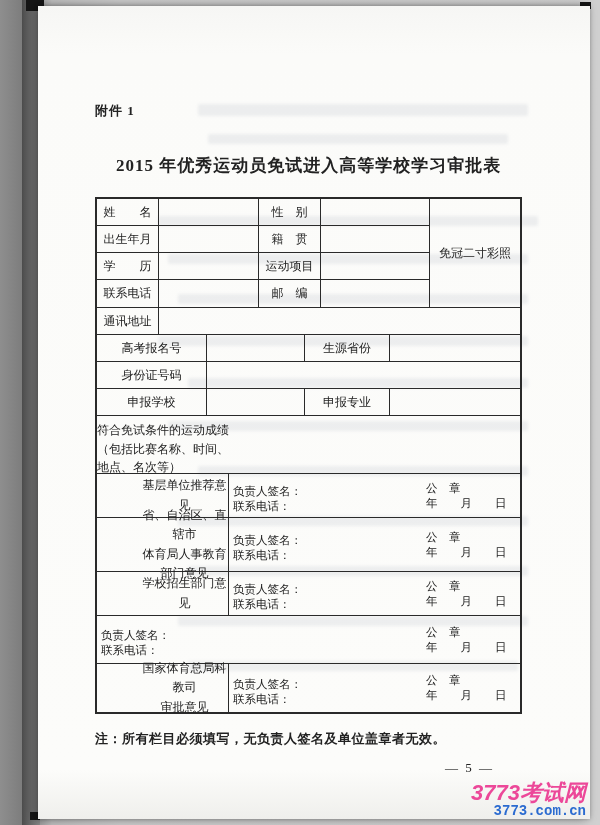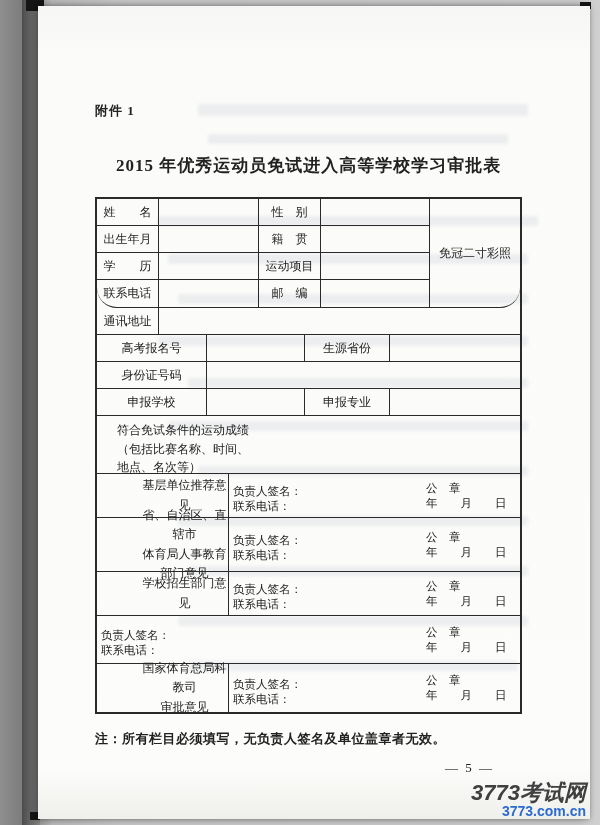--- a/index.html
+++ b/index.html
@@ -25,45 +25,45 @@
   .tbl{width:427px;margin-top:20px;border:2px solid #2a2a2a;box-sizing:border-box;
     font-size:12px;background:transparent;}
   .row{display:flex;border-bottom:1px solid #2a2a2a;box-sizing:border-box;align-items:stretch;}
   .tbl > .row:last-child{border-bottom:none;}
   .cell{border-right:1px solid #2a2a2a;box-sizing:border-box;display:flex;align-items:center;}
   .row .cell:last-child,.trow .cell:last-child{border-right:none;}
   .lab{justify-content:center;text-align:center;}
   .h27{height:27px;}
   .w62{width:62px;}  .w100{width:100px;}
   .w110{width:110px;} .w85{width:85px;}
-  .top-section{display:flex;border-bottom:1px solid #2a2a2a;border-radius:20px;}
+  .top-section{display:flex;border-bottom:1px solid #2a2a2a;}
   .top-left{flex:1;display:flex;flex-direction:column;}
   .trow{display:flex;border-bottom:1px solid #2a2a2a;height:27px;box-sizing:border-box;}
   .top-left .trow:last-child{border-bottom:none;}
   .trow .cell{height:100%;}
   .flex1{flex:1;}
   .photo-cell{width:90px;display:flex;align-items:center;justify-content:center;
     text-align:center;font-size:12px;}
   .ach{height:58px;}
-  .ach .cell{align-items:flex-start;padding:5px 20px;line-height:1.55;}
+  .ach .cell{align-items:flex-start;padding:5px 0;line-height:1.55;}
   .pre{white-space:pre-line;}
   .orow .olab{width:132px;justify-content:center;text-align:center;line-height:1.6;padding-left:44px;}
   .ocontent{flex:1;display:flex;padding:0;}
   .sign-block{flex:1;display:flex;flex-direction:column;justify-content:space-evenly;
     padding-left:4px;font-size:11.5px;margin-top:7px;}
   .seal-block{width:92px;display:flex;flex-direction:column;justify-content:space-evenly;
     font-size:11.5px;padding-right:2px;}
   .oh1{height:44px;} .oh2{height:54px;} .oh3{height:44px;} .oh4{height:48px;} .oh5{height:48px;}
   .note{font-size:13px;font-weight:bold;margin-top:16px;letter-spacing:.5px;width:427px;}
   .pageno{font-size:13px;margin-top:12px;width:427px;text-align:right;padding-right:28px;
     box-sizing:border-box;letter-spacing:2px;}
   .watermark{position:absolute;right:14px;bottom:6px;text-align:right;z-index:5;
     font-family:"Liberation Sans","DejaVu Sans",sans-serif;line-height:1.05;}
   .wm1{font-size:22px;font-weight:bold;font-style:italic;}
-  .wm2{font-size:14px;font-weight:bold;}
+  .wm2{font-size:14px;font-weight:bold;font-family:Liberation Mono, monospace;}
 </style>
 </head>
 <body>
 
 <div class="dark-band"></div>
 <div class="artifact" style="left:26px;top:0;width:18px;height:11px;"></div>
 <div class="artifact" style="left:40px;top:8px;width:6px;height:6px;"></div>
 <div class="artifact" style="left:580px;top:2px;width:11px;height:7px;"></div>
 <div class="artifact" style="left:30px;top:812px;width:10px;height:8px;"></div>
 
@@ -221,15 +221,15 @@
       </div>
 
     </div>
 
     <div class="note">注：所有栏目必须填写，无负责人签名及单位盖章者无效。</div>
     <div class="pageno">— 5 —</div>
   </div>
 </div>
 
 <div class="watermark">
-  <div class="wm1" style="color: #404040;">3773考试网</div>
+  <div class="wm1" style="color: #ec4899;">3773考试网</div>
   <div class="wm2" style="color: rgb(43, 107, 208);">3773.com.cn</div>
 </div>
 
 </body></html>

